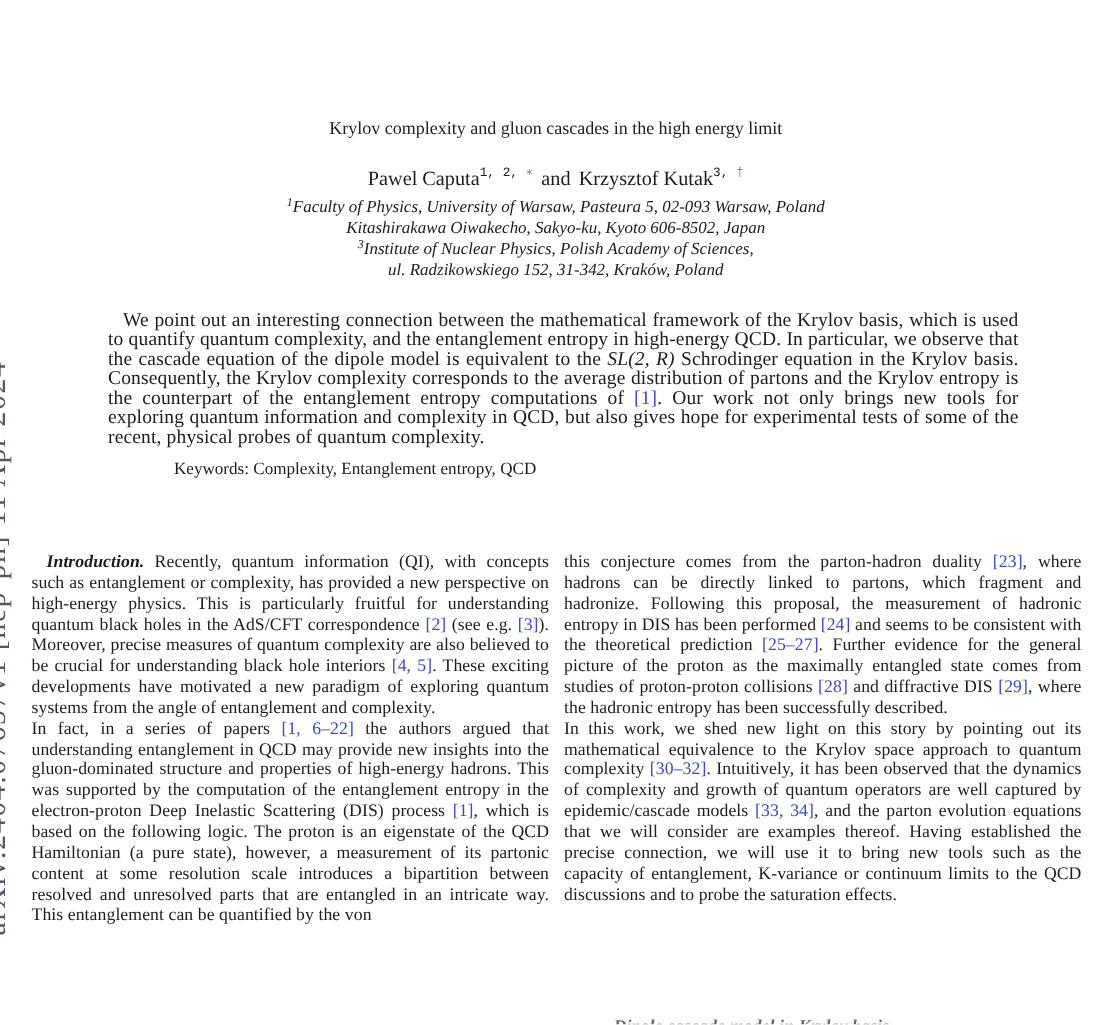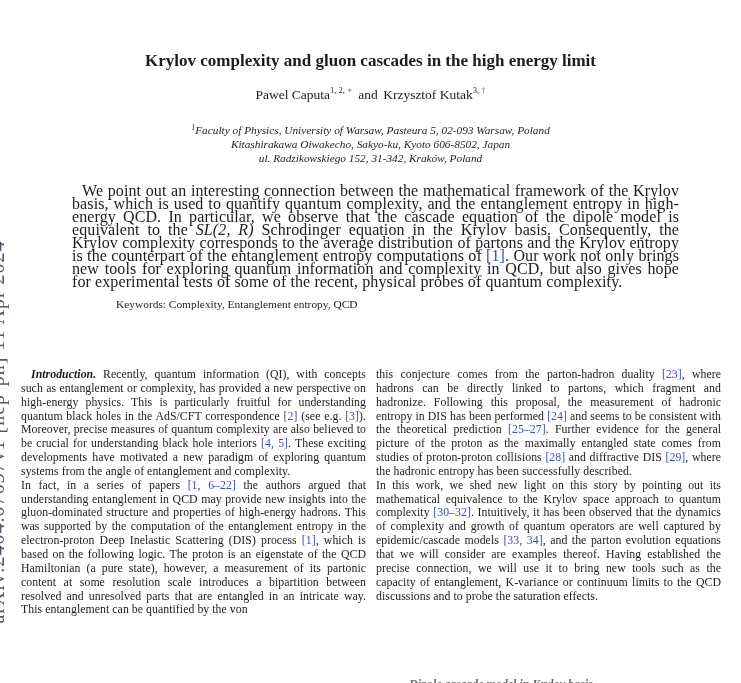--- a/index.html
+++ b/index.html
@@ -9,35 +9,35 @@
     font-family:"Liberation Serif","DejaVu Serif",serif;
   }
   
   .stamp {
     position:absolute; left:-263px; top:421px; width:520px; height:22px;
     transform:rotate(-90deg); transform-origin:center center;
     font-size:20px; letter-spacing:1px; white-space:nowrap;
     color:#565666; text-align:center;
   }
   .title {
-    padding-top:50px; text-align:center;
-    font-size:17px; font-weight:bold; line-height:22px;
+    padding-top:74px; text-align:center;
+    font-size:12px; font-weight:normal; line-height:22px;
   }
   .authors { margin-top:15px; text-align:center; font-size:13.5px; }
   .authors .sep { padding:0 2px; }
-  sup.auth-sup { font-size:8.5px; vertical-align:6px; line-height:0; }
+  sup.auth-sup { font-size:8.5px; vertical-align:6px; line-height:0;font-family:Liberation Mono, monospace; }
   .mark { color:#7668d8; }
   .affils {
-    margin-top:20px; text-align:center; font-style:italic;
+    margin-top:4px; text-align:center; font-style:italic;
     font-size:11.3px; line-height:14px;
   }
   .affils sup { font-size:8px; vertical-align:4px; line-height:0; }
   .abstract {
     margin:19px 62px 0 72px; text-align:justify;
-    font-size:16px; line-height:13px; letter-spacing:0.1px;
+    font-size:13px; line-height:13px; letter-spacing:0.1px;
   }
   .first-indent { text-indent:10px; }
   .keywords { margin:10px 73px 0 116px; font-size:11.4px; }
   .columns {
     position:absolute; top:368px; left:21px; width:700px; height:315px;
     overflow:hidden; display:flex; gap:10px;
   }
   .col {
     width:345px; text-align:justify;
     font-size:11.8px; line-height:13.85px; letter-spacing:0.05px;
@@ -62,20 +62,21 @@
 
   <div class="authors">
     <span>Pawel Caputa</span><sup class="auth-sup"><span>1, 2, </span><span class="mark" style="color: rgb(118, 104, 216);">∗</span></sup>
     <span class="sep">and</span>
     <span>Krzysztof Kutak</span><sup class="auth-sup"><span>3, </span><span class="mark" style="color: rgb(118, 104, 216);">†</span></sup>
   </div>
 
   <div class="affils">
     <div><sup>1</sup><span>Faculty of Physics, University of Warsaw, Pasteura 5, 02-093 Warsaw, Poland</span></div>
     <div><sup></sup><span>Kitashirakawa Oiwakecho, Sakyo-ku, Kyoto 606-8502, Japan</span></div>
+    <div><sup>3</sup><span>Institute of Nuclear Physics, Polish Academy of Sciences,</span></div>
     <div><sup></sup><span>ul. Radzikowskiego 152, 31-342, Kraków, Poland</span></div>
   </div>
 
   <div class="abstract first-indent"><span>We point out an interesting connection between the mathematical framework of the Krylov basis, which is used to quantify quantum complexity, and the entanglement entropy in high-energy QCD. In particular, we observe that the cascade equation of the dipole model is equivalent to the </span><span class="seg-i">SL(2, R)</span><span> Schrodinger equation in the Krylov basis. Consequently, the Krylov complexity corresponds to the average distribution of partons and the Krylov entropy is the counterpart of the entanglement entropy computations of <span class="cite" style="color: rgb(59, 75, 200);">[1]</span>. Our work not only brings new tools for exploring quantum information and complexity in QCD, but also gives hope for experimental tests of some of the recent, physical probes of quantum complexity.</span></div>
 
   <div class="keywords">Keywords: Complexity, Entanglement entropy, QCD</div>
 
   <div class="columns">
     <div class="col">
       <p class="first-indent"><span class="seg-lead">Introduction.</span><span>   Recently, quantum information (QI), with concepts such as entanglement or complexity, has provided a new perspective on high-energy physics. This is particularly fruitful for understanding quantum black holes in the AdS/CFT correspondence <span class="cite" style="color: rgb(59, 75, 200);">[2]</span> (see e.g. <span class="cite" style="color: rgb(59, 75, 200);">[3]</span>). Moreover, precise measures of quantum complexity are also believed to be crucial for understanding black hole interiors <span class="cite" style="color: rgb(59, 75, 200);">[4, 5]</span>. These exciting developments have motivated a new paradigm of exploring quantum systems from the angle of entanglement and complexity.</span></p>

